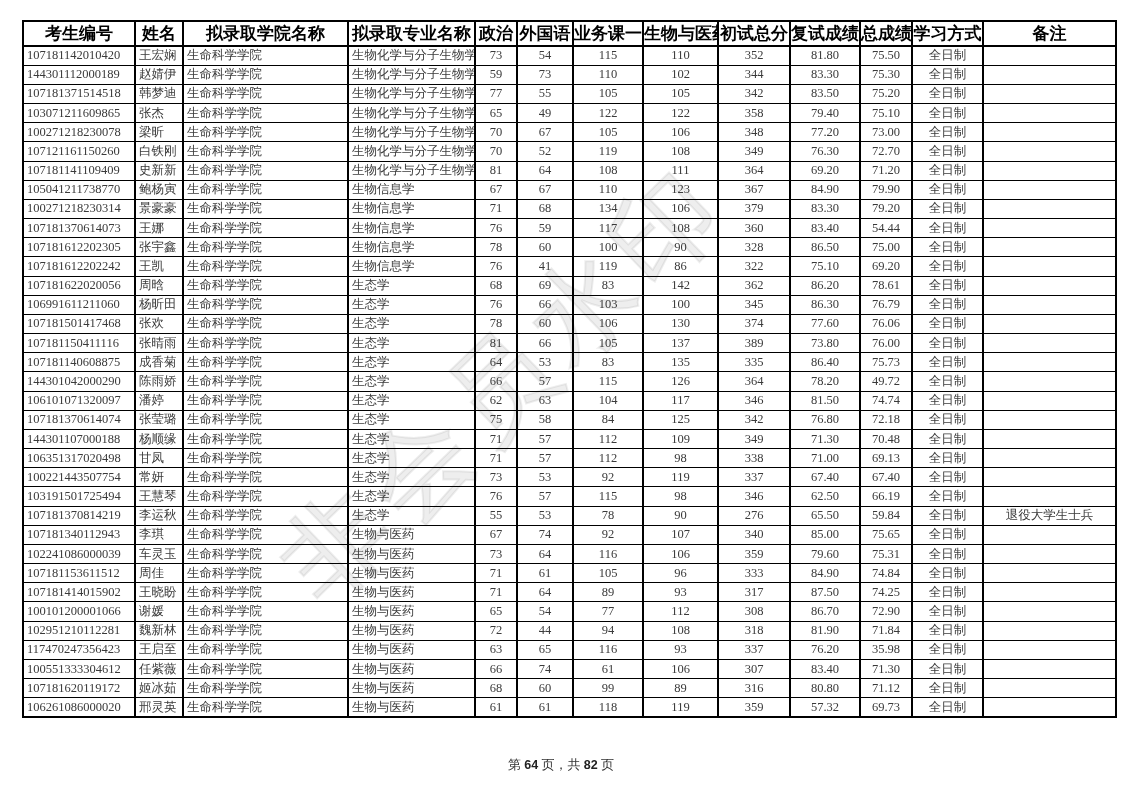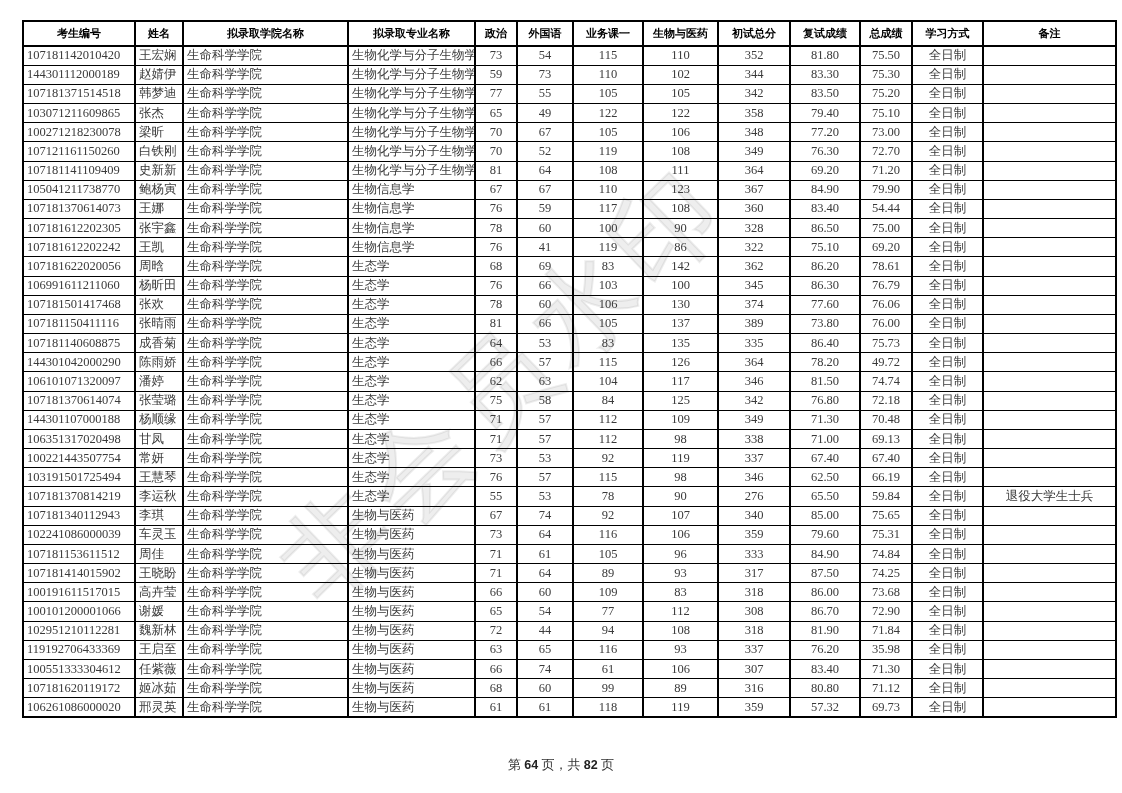--- a/index.html
+++ b/index.html
@@ -40,21 +40,21 @@
     border-top-width:1px;
     border-bottom-width:1px;
     padding:0;
     white-space:nowrap;
     overflow:hidden;
     background:transparent;
   }
   table.roster{border:2px solid #000;}
   table.roster thead tr{height:25px;}
   table.roster thead th{
-    font-size:11px;
+    font-size:17px;
     font-weight:bold;
     color:#000;
     text-align:center;
     border-bottom-width:2px;
   }
   table.roster tbody tr{height:19.18px;}
   table.roster tbody td{
     font-size:12.5px;
     color:#3a3a3a;
     text-align:center;
@@ -235,20 +235,35 @@
           <td>67</td>
           <td>110</td>
           <td>123</td>
           <td>367</td>
           <td>84.90</td>
           <td>79.90</td>
           <td>全日制</td>
           <td></td>
         </tr>
         <tr>
+          <td>100271218230314</td>
+          <td>景豪豪</td>
+          <td>生命科学学院</td>
+          <td>生物信息学</td>
+          <td>71</td>
+          <td>68</td>
+          <td>134</td>
+          <td>106</td>
+          <td>379</td>
+          <td>83.30</td>
+          <td>79.20</td>
+          <td>全日制</td>
+          <td></td>
+        </tr>
+        <tr>
           <td>107181370614073</td>
           <td>王娜</td>
           <td>生命科学学院</td>
           <td>生物信息学</td>
           <td>76</td>
           <td>59</td>
           <td>117</td>
           <td>108</td>
           <td>360</td>
           <td>83.40</td>
@@ -535,35 +550,20 @@
           <td>64</td>
           <td>89</td>
           <td>93</td>
           <td>317</td>
           <td>87.50</td>
           <td>74.25</td>
           <td>全日制</td>
           <td></td>
         </tr>
         <tr>
-          <td>100191611517015</td>
-          <td>高卉莹</td>
-          <td>生命科学学院</td>
-          <td>生物与医药</td>
-          <td>66</td>
-          <td>60</td>
-          <td>109</td>
-          <td>83</td>
-          <td>318</td>
-          <td>86.00</td>
-          <td>73.68</td>
-          <td>全日制</td>
-          <td></td>
-        </tr>
-        <tr>
           <td>100101200001066</td>
           <td>谢媛</td>
           <td>生命科学学院</td>
           <td>生物与医药</td>
           <td>65</td>
           <td>54</td>
           <td>77</td>
           <td>112</td>
           <td>308</td>
           <td>86.70</td>
@@ -580,21 +580,21 @@
           <td>44</td>
           <td>94</td>
           <td>108</td>
           <td>318</td>
           <td>81.90</td>
           <td>71.84</td>
           <td>全日制</td>
           <td></td>
         </tr>
         <tr>
-          <td>119192706433369</td>
+          <td>117470247356423</td>
           <td>王启至</td>
           <td>生命科学学院</td>
           <td>生物与医药</td>
           <td>63</td>
           <td>65</td>
           <td>116</td>
           <td>93</td>
           <td>337</td>
           <td>76.20</td>
           <td>35.98</td>

